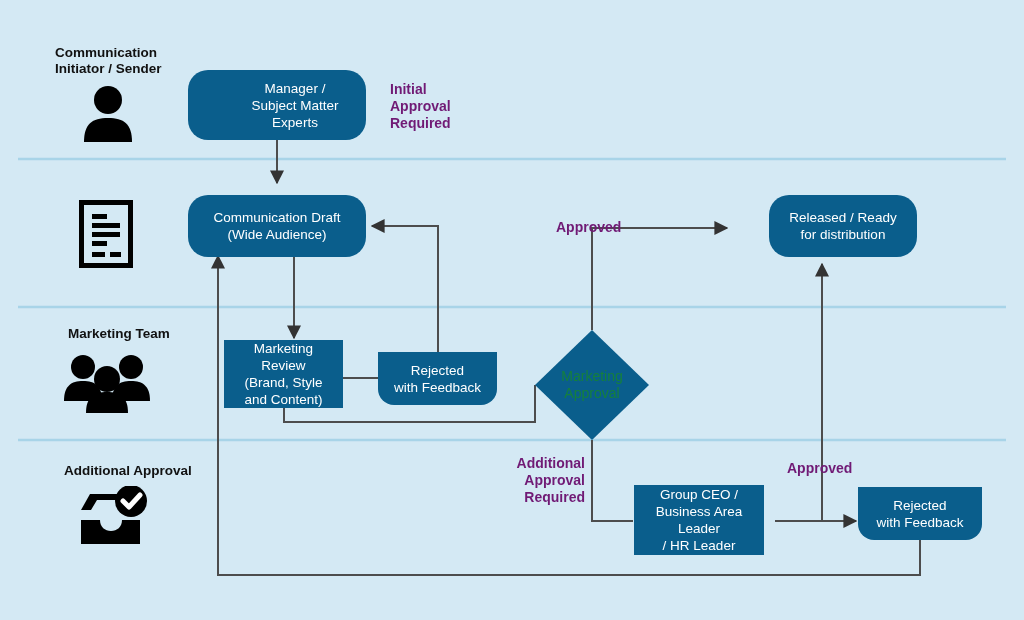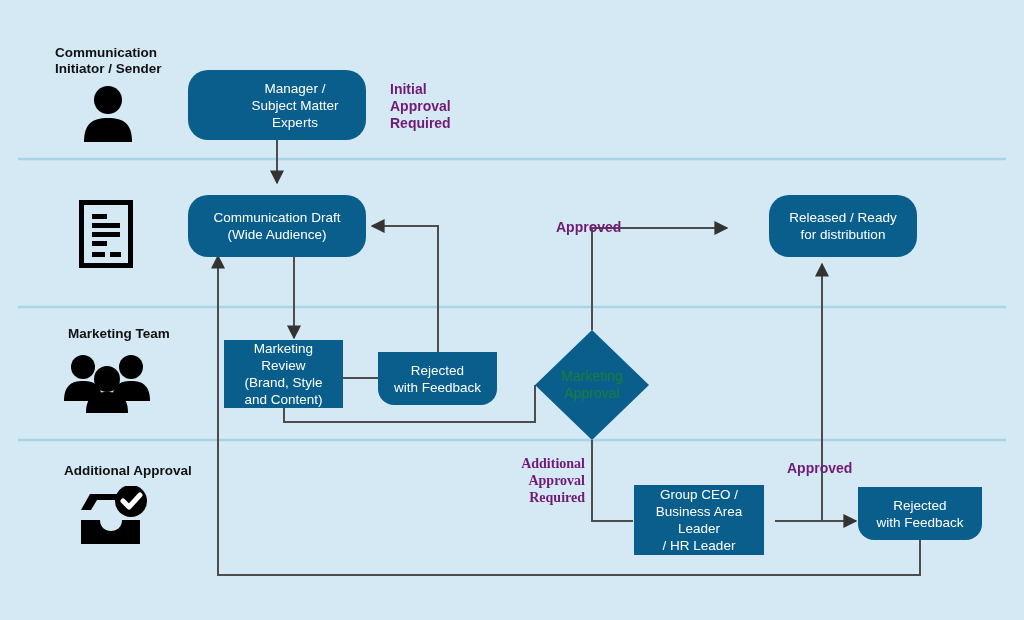--- a/index.html
+++ b/index.html
@@ -174,19 +174,19 @@
     <div class="diamond-label">Marketing
 Approval</div>
   </div>
 
   <div class="edge-label" style="left:390px;top:81px;width:130px;">Initial
 Approval
 Required</div>
 
   <div class="edge-label" style="left:556px;top:219px;width:90px;">Approved</div>
 
-  <div class="edge-label right" style="left:455px;top:455px;width:130px;font-family:Liberation Serif, serif;">Additional
+  <div class="edge-label right" style="left:455px;top:455px;width:130px;">Additional
 Approval
 Required</div>
 
   <div class="edge-label" style="left:787px;top:460px;width:100px;">Approved</div>
 
 </div>
 
 </body></html>

